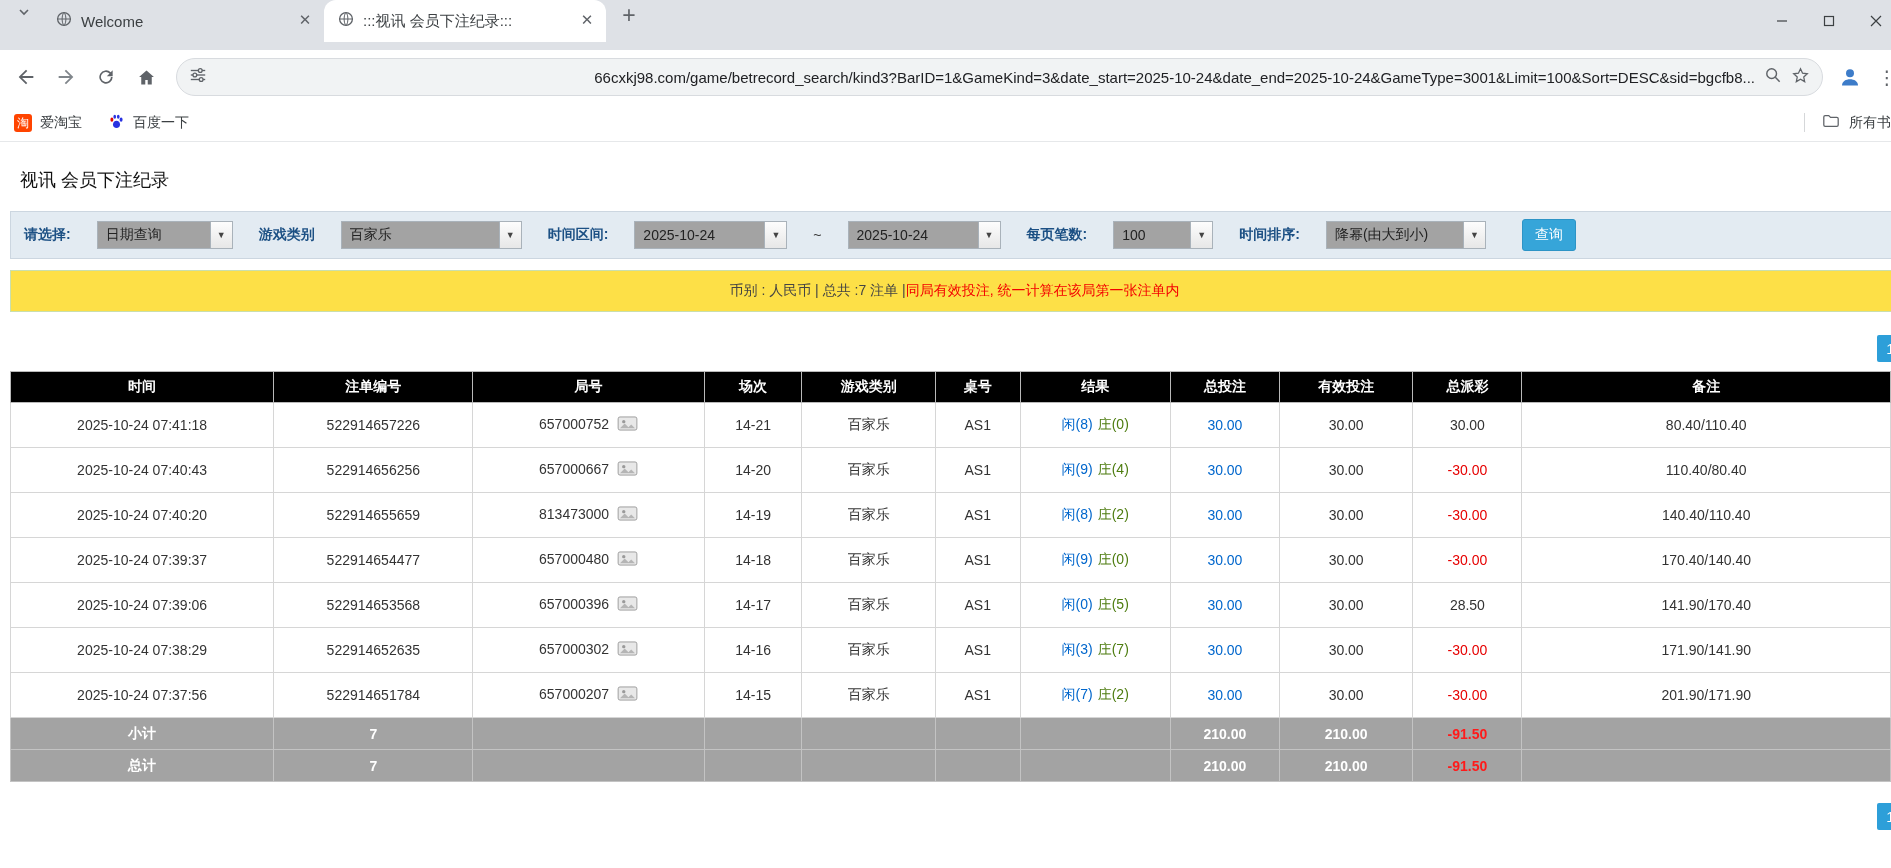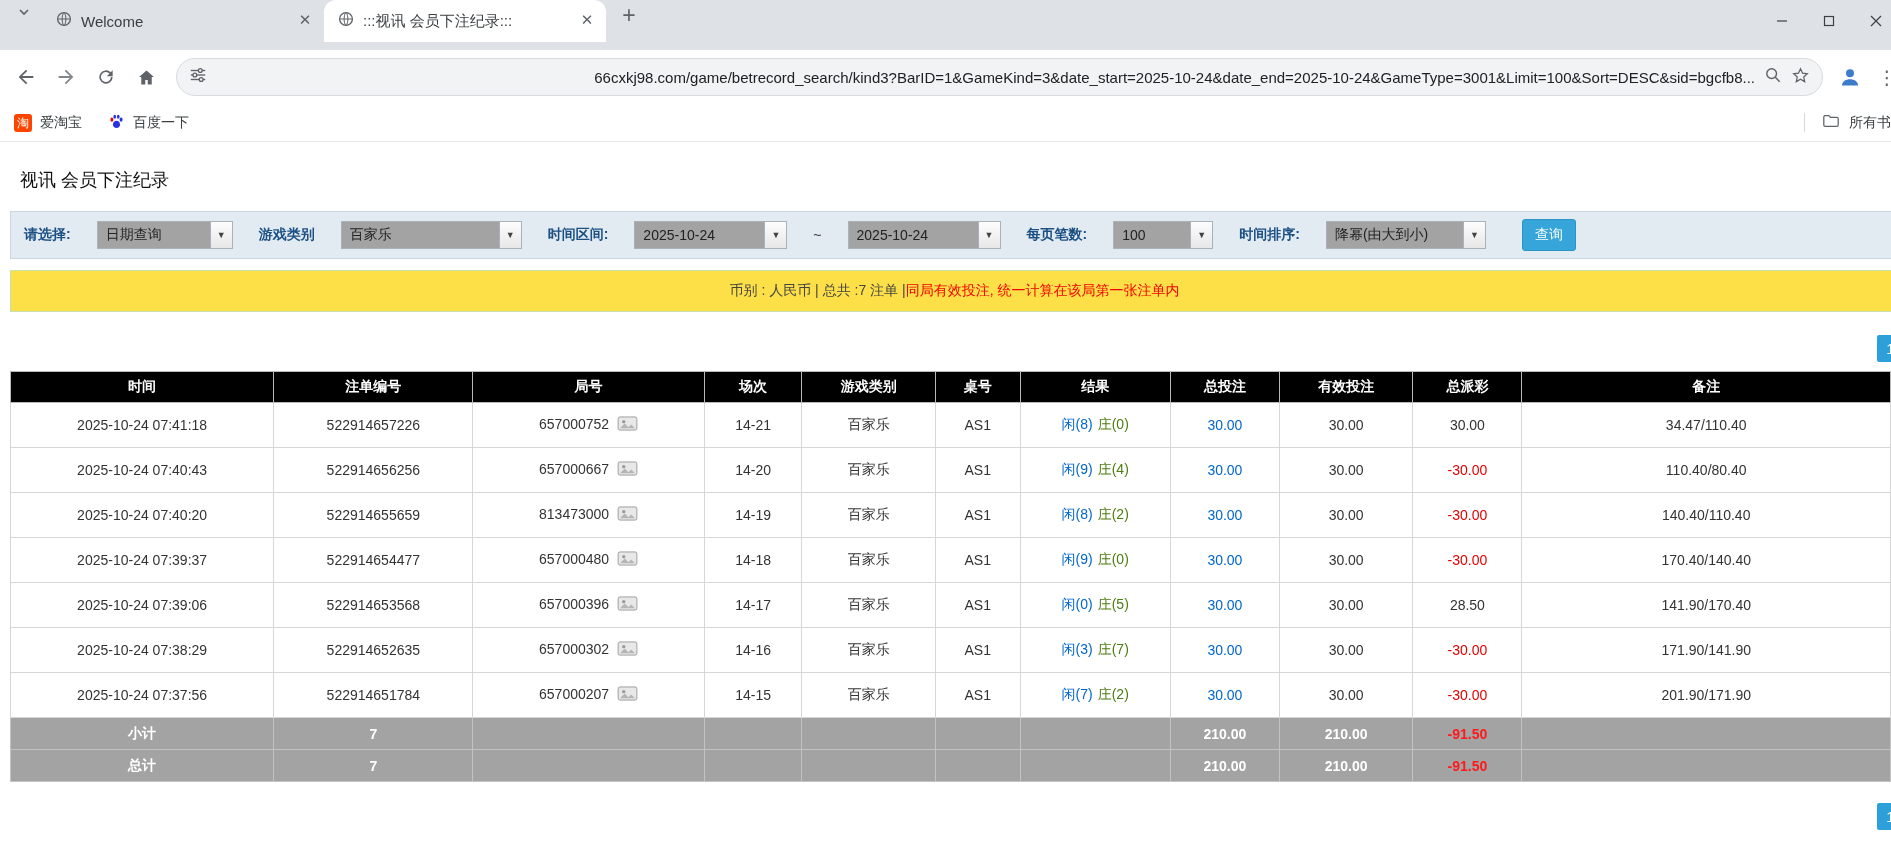--- a/index.html
+++ b/index.html
@@ -300,21 +300,21 @@
               <circle cx="7" cy="6" r="1.8" fill="#9a9a9a"></circle>
               <path d="M3 13l5-5 4 4 3-3 4 4z" fill="#b5b5b5"></path>
             </svg></span></td>
         <td>14-21</td>
         <td>百家乐</td>
         <td>AS1</td>
         <td><span class="xian">闲(8)</span><span class="zhuang">庄(0)</span></td>
         <td><span class="betlink">30.00</span></td>
         <td>30.00</td>
         <td><span class="">30.00</span></td>
-        <td>34.47/110.40</td>
+        <td>80.40/110.40</td>
       </tr>
       <tr>
         <td>2025-10-24 07:40:43</td>
         <td>522914656256</td>
         <td><span class="roundnum">657000667</span><span class="imgico"><svg width="21" height="15" viewBox="0 0 22 16">
               <rect x="1" y="1" width="20" height="14" rx="2" fill="#e8e8e8" stroke="#9a9a9a"></rect>
               <circle cx="7" cy="6" r="1.8" fill="#9a9a9a"></circle>
               <path d="M3 13l5-5 4 4 3-3 4 4z" fill="#b5b5b5"></path>
             </svg></span></td>
         <td>14-20</td>

